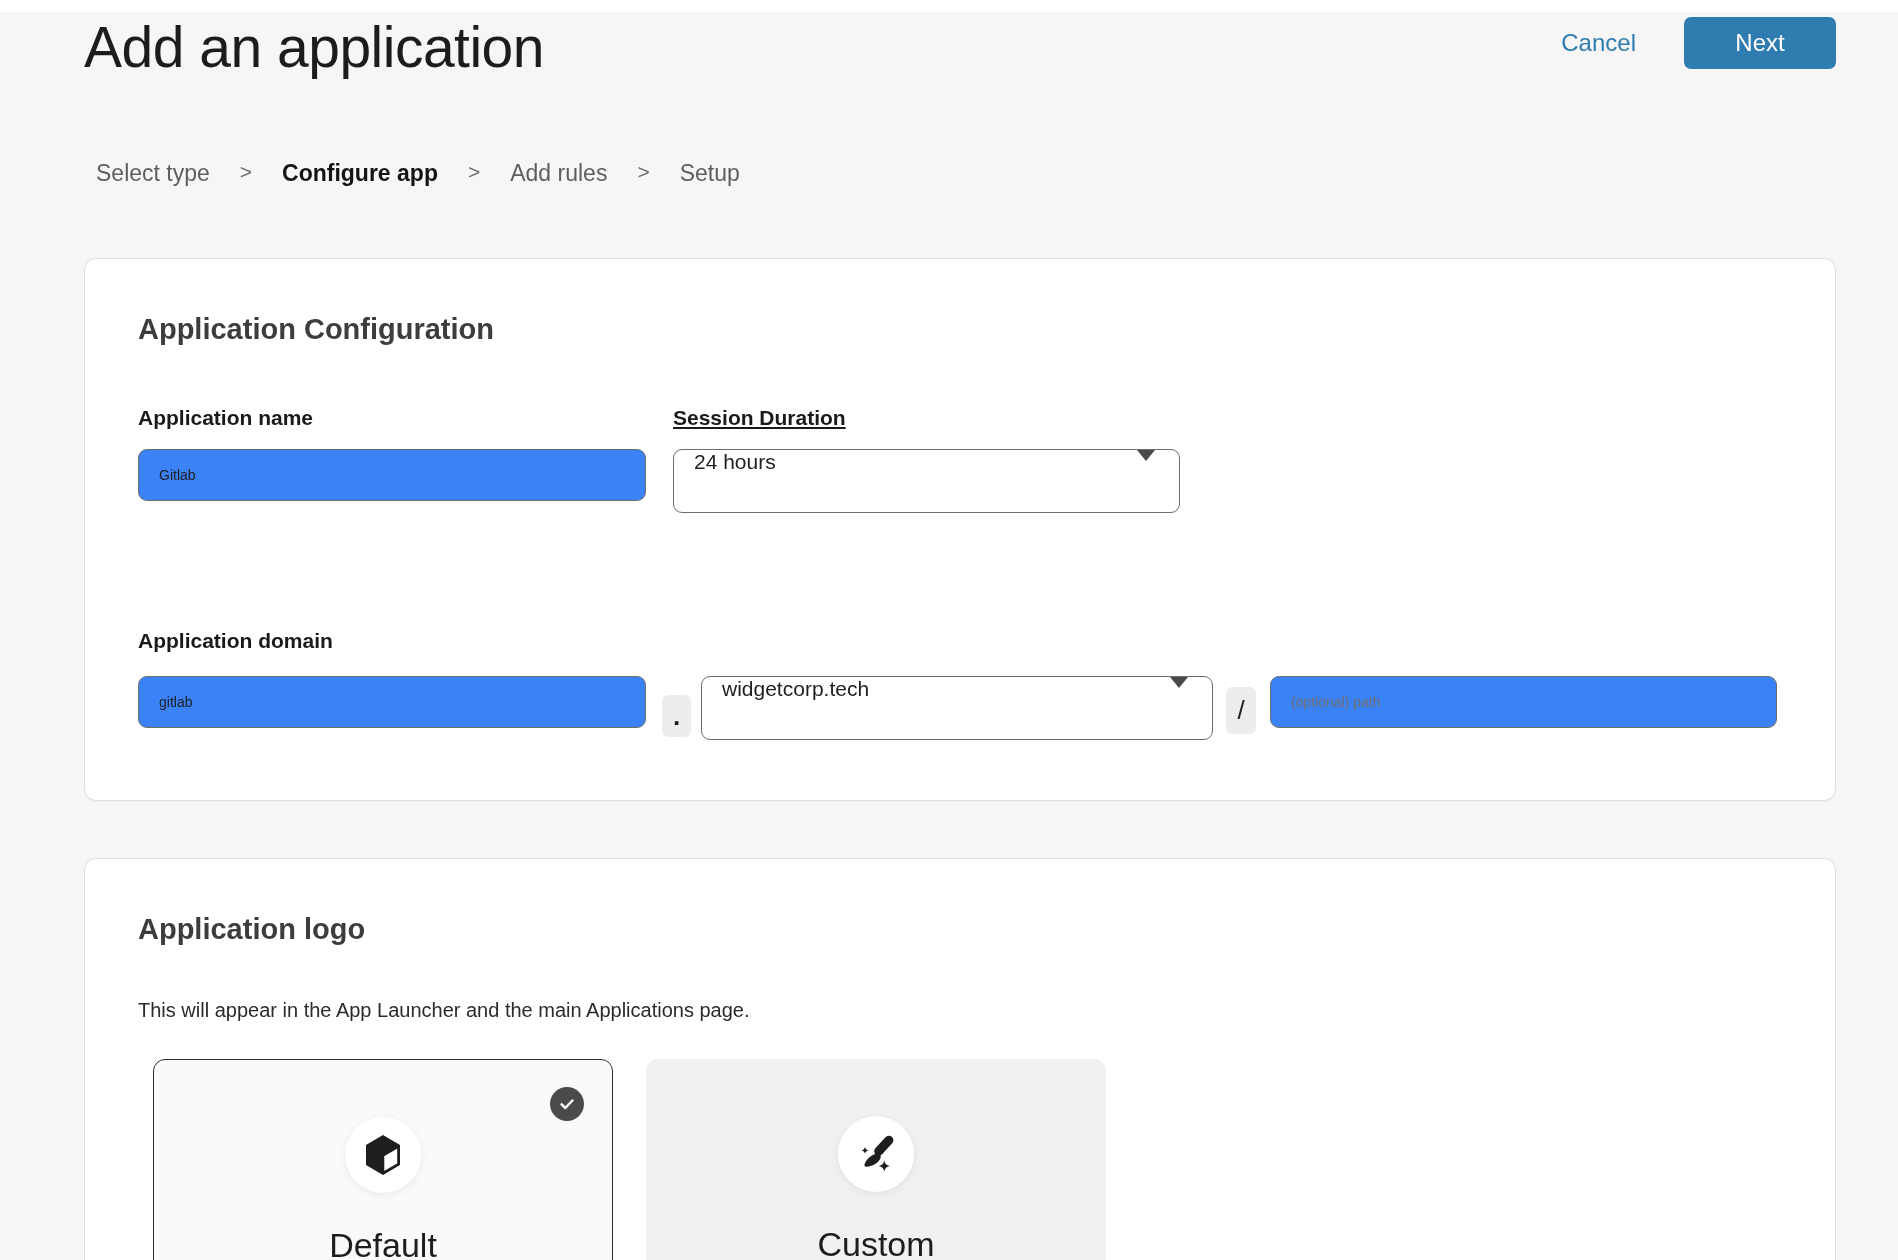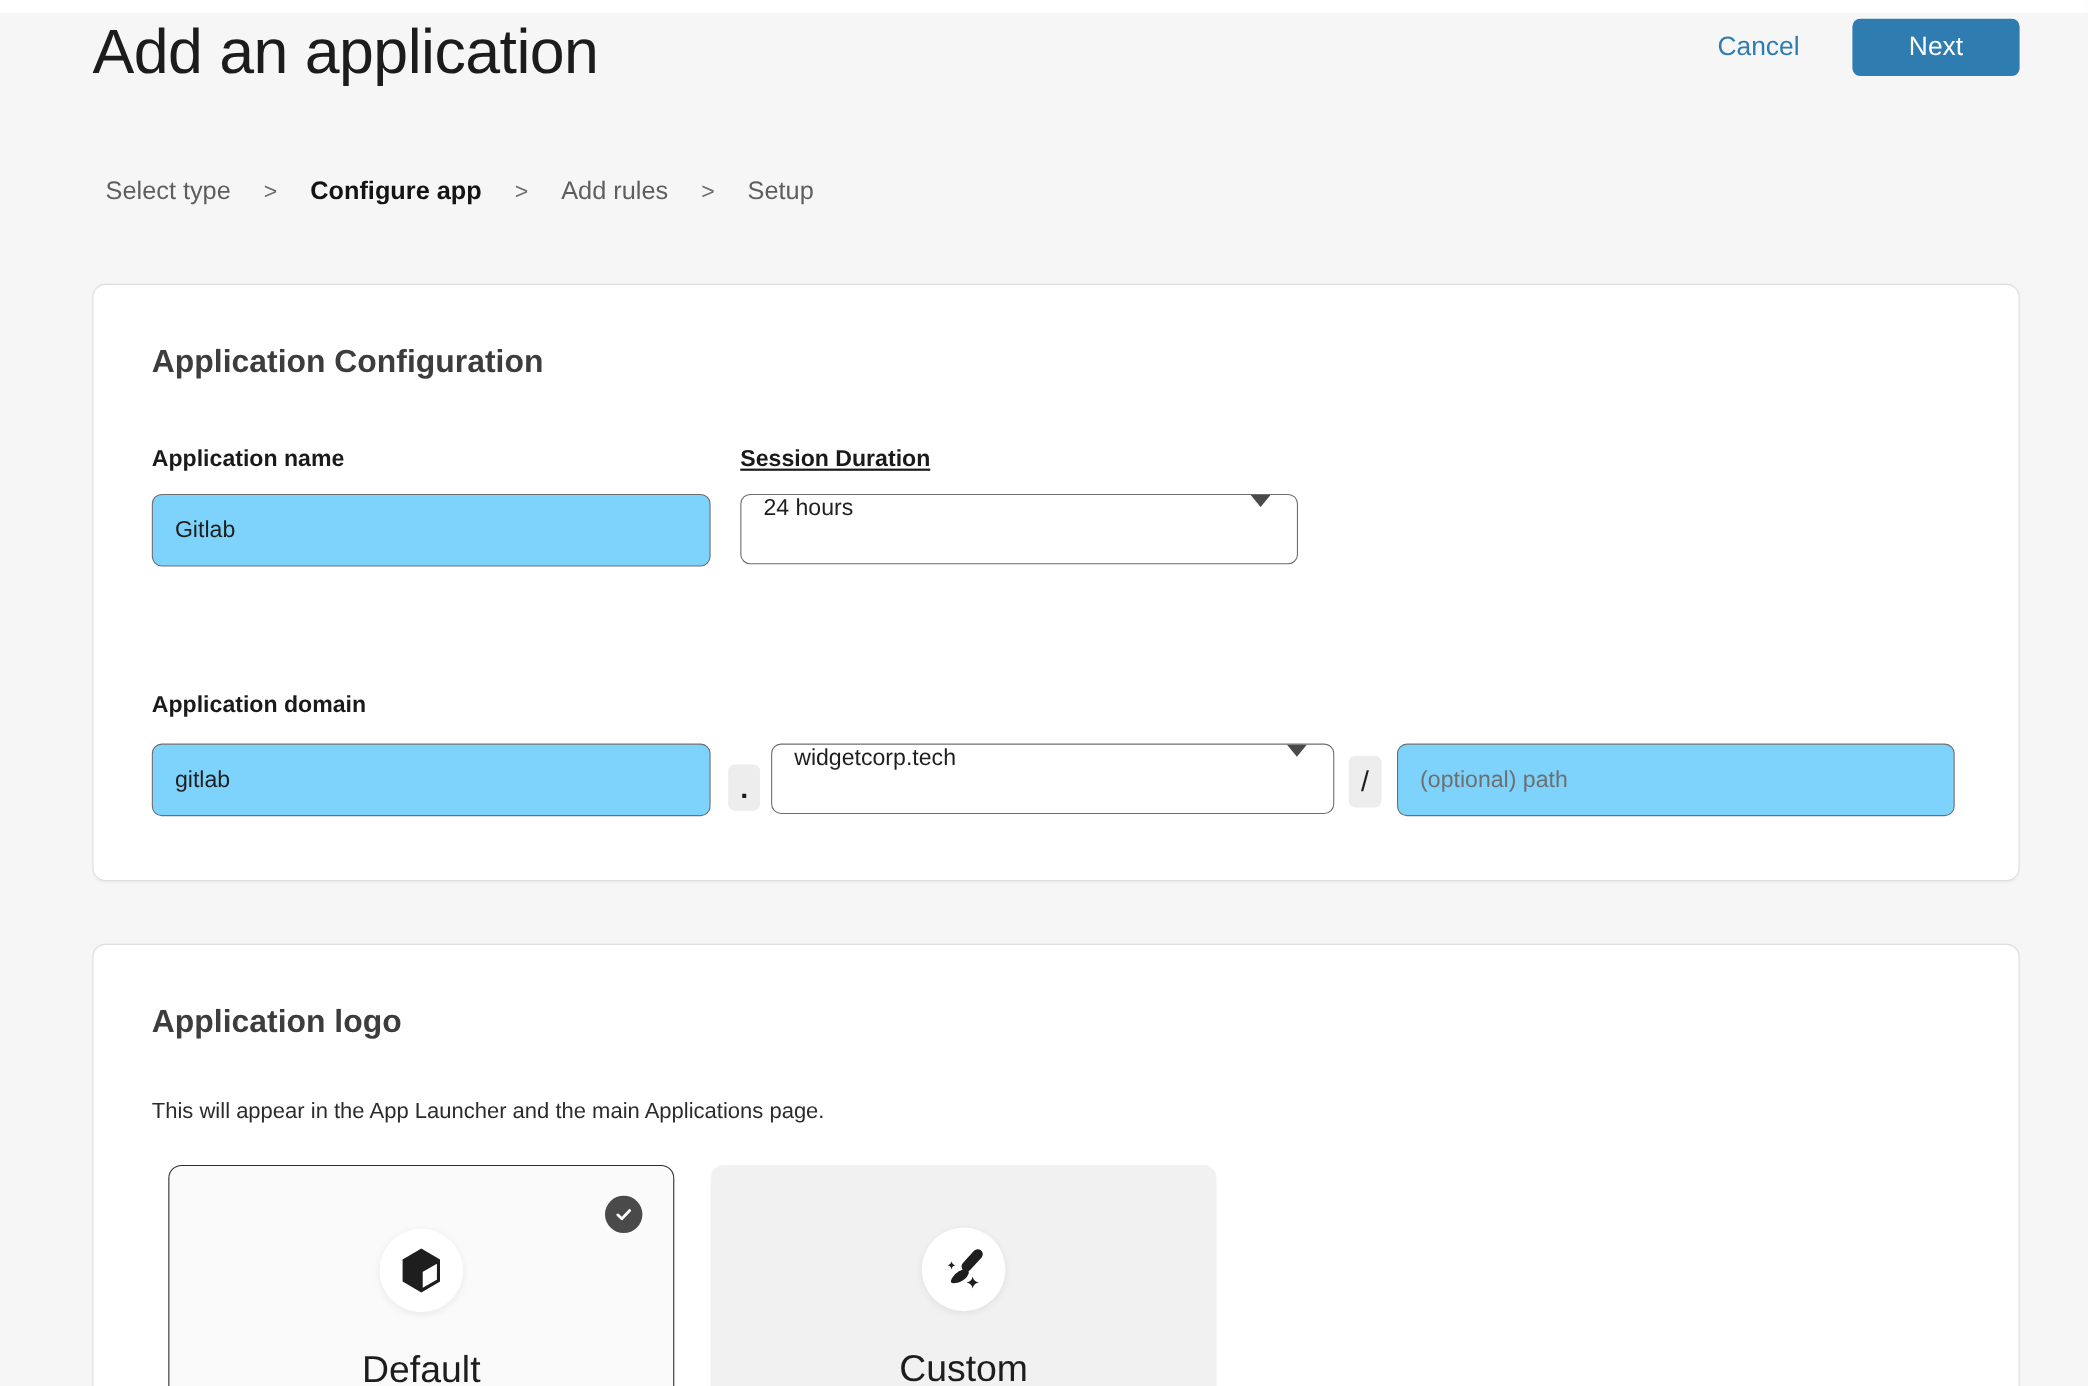--- a/index.html
+++ b/index.html
@@ -30,21 +30,21 @@
   }
   .next-button {
     width: 152px; height: 52px;
     background: #2e7cb0; color: #ffffff;
     border: none; border-radius: 7px;
     font-size: 24px; font-family: "Liberation Sans", sans-serif;
     cursor: pointer;
   }
   .breadcrumb {
     position: absolute; left: 96px; top: 160px;
-    display: flex; align-items: flex-end; gap: 30px;
+    display: flex; align-items: flex-start; gap: 30px;
     font-size: 23px; color: #5e5e5e;
   }
   .crumb { cursor: pointer; }
   .crumb.active { font-weight: 700; color: #141414; }
   .crumb-sep { color: #6b6b6b; font-size: 21px; }
   .card {
     position: absolute; left: 84px; width: 1752px;
     background: #ffffff;
     border: 1px solid #dedede;
     border-radius: 12px;
@@ -54,24 +54,24 @@
   .card-logo   { top: 858px; height: 560px; }
   .card-heading {
     position: absolute; left: 53px; top: 54px;
     font-size: 29px; font-weight: 700; color: #3d3d3d;
   }
   .field-label {
     position: absolute;
     font-size: 21px; font-weight: 600; color: #1a1a1a;
   }
   .text-input {
-    position: absolute; height: 66px;
+    position: absolute; height: 52px;
     border: 1.5px solid #6e6e6e; border-radius: 9px;
-    background: #7dd3fc;
-    font-size: 21px; font-family: "Liberation Sans", sans-serif;
+    background: #3b82f6;
+    font-size: 14px; font-family: "Liberation Sans", sans-serif;
     color: #1f1f1f; padding: 0 20px;
     outline: none;
   }
   .text-input::placeholder { color: #6f6f6f; }
   .selectbox {
     position: absolute; height: 64px;
     border: 1.5px solid #6e6e6e; border-radius: 9px;
     background: #ffffff;
     display: flex; justify-content: space-between;
     padding: 0 24px 0 20px;

